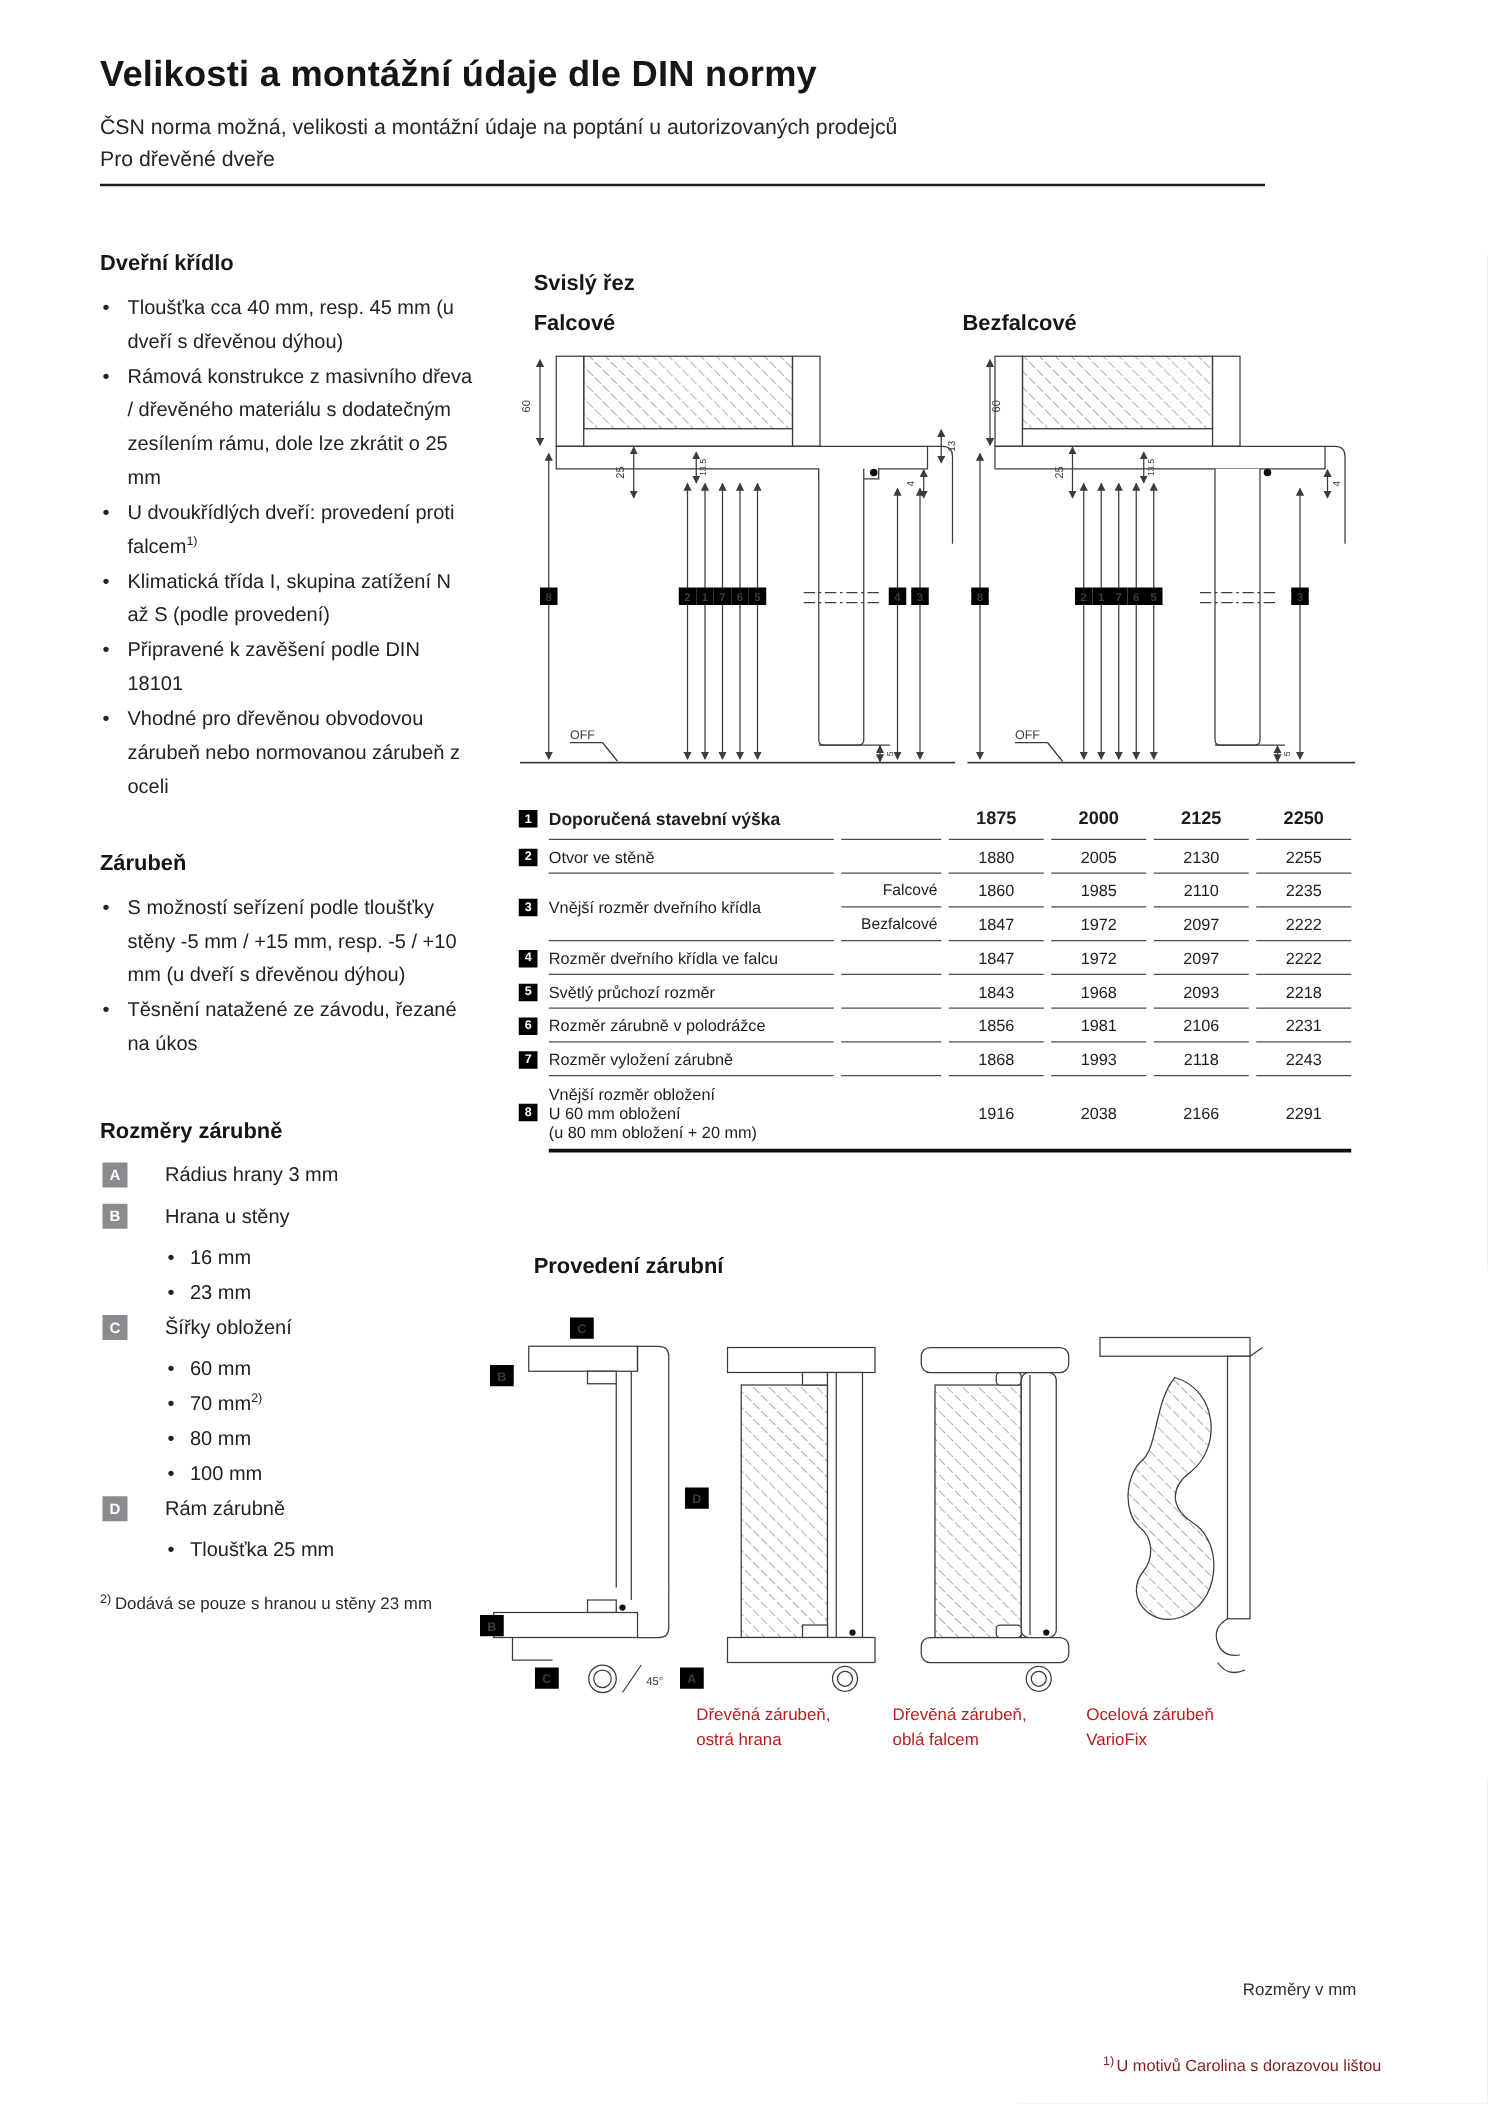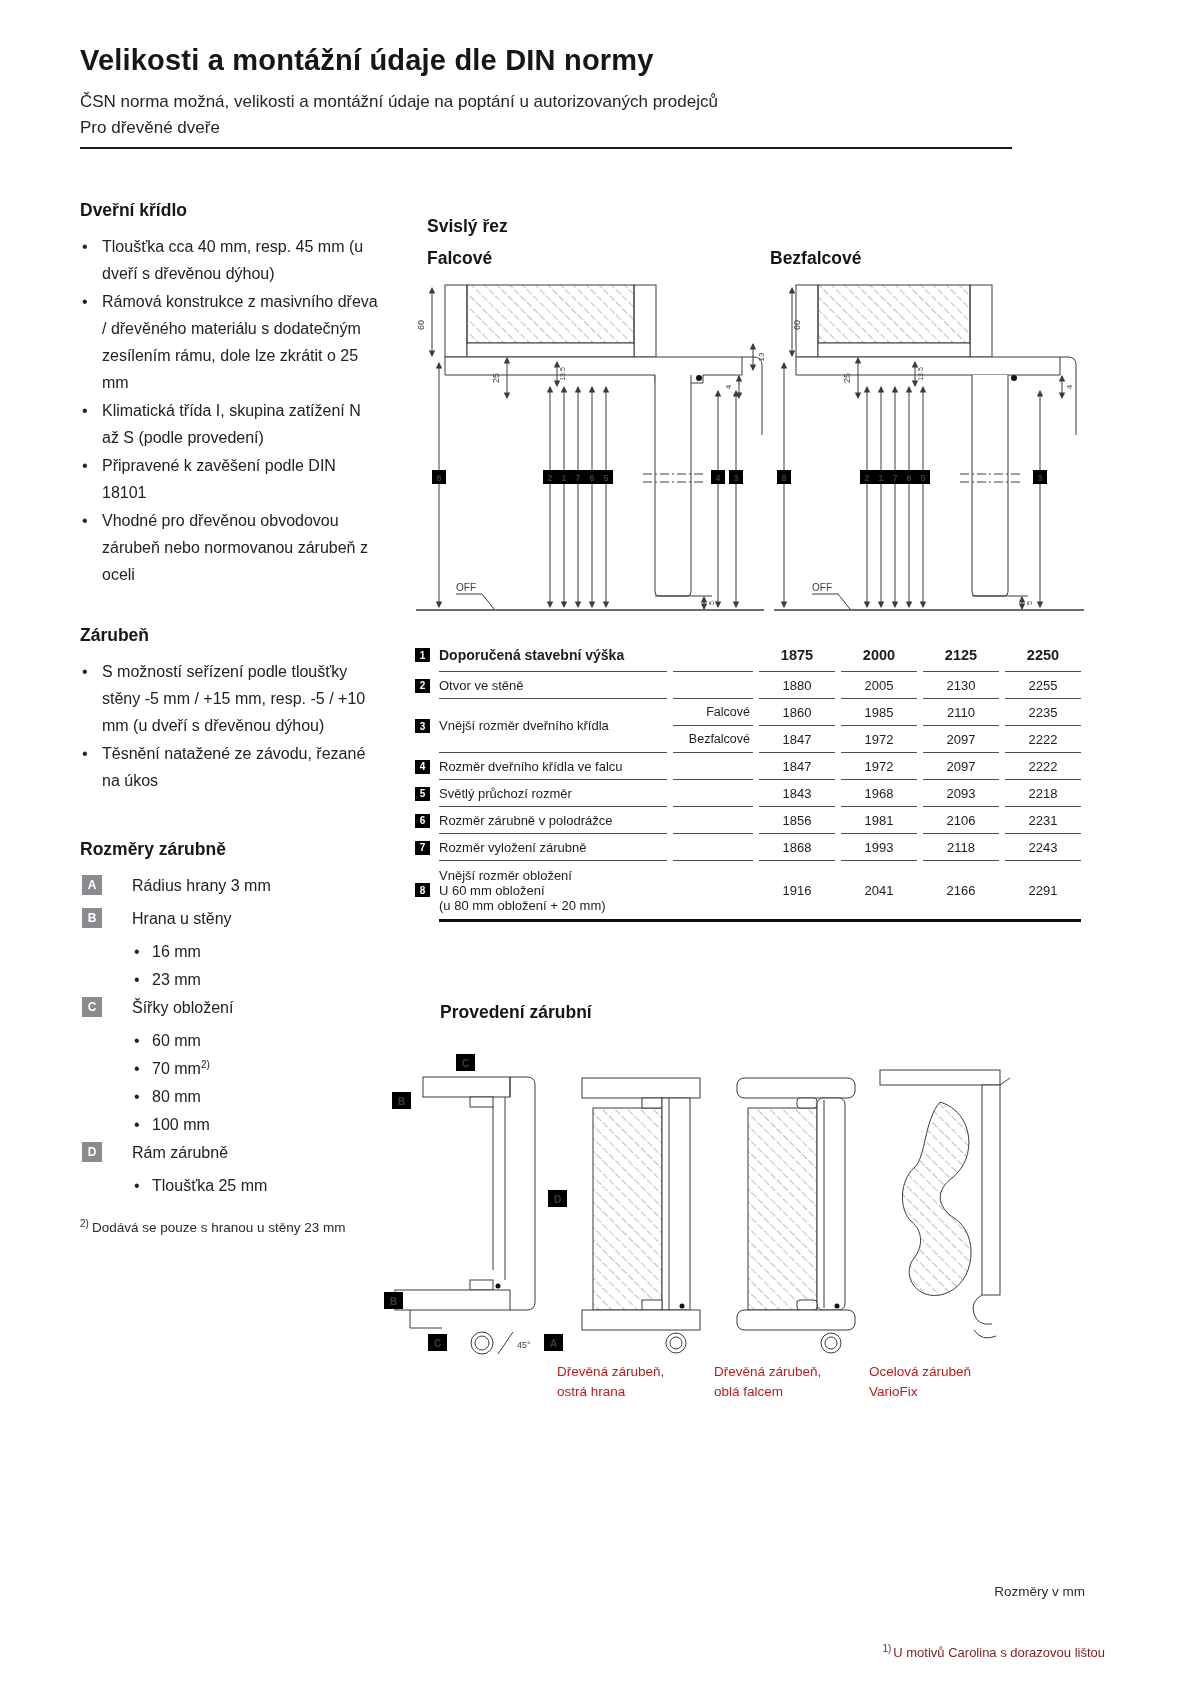--- a/index.html
+++ b/index.html
@@ -71,20 +71,21 @@
     <h1>Velikosti a montážní údaje dle DIN normy</h1>
     <div class="subtitle">ČSN norma možná, velikosti a montážní údaje na poptání u autorizovaných prodejců</div>
     <div class="subtitle">Pro dřevěné dveře</div>
   </div>
   <div class="head-rule"></div>
 
   <div class="left-col">
     <h2>Dveřní křídlo</h2>
     <div class="bullet"><span>Tloušťka cca 40 mm, resp. 45 mm (u dveří s dřevěnou dýhou)</span></div>
     <div class="bullet"><span>Rámová konstrukce z masivního dřeva / dřevěného materiálu s dodatečným zesílením rámu, dole lze zkrátit o 25 mm</span></div>
+    <div class="bullet"><span>U dvoukřídlých dveří: provedení proti falcem</span><sup>1)</sup></div>
     <div class="bullet"><span>Klimatická třída I, skupina zatížení N až S (podle provedení)</span></div>
     <div class="bullet"><span>Připravené k zavěšení podle DIN 18101</span></div>
     <div class="bullet"><span>Vhodné pro dřevěnou obvodovou zárubeň nebo normovanou zárubeň z oceli</span></div>
 
     <h2 class="gap1">Zárubeň</h2>
     <div class="bullet"><span>S možností seřízení podle tloušťky stěny -5 mm / +15 mm, resp. -5 / +10 mm (u dveří s dřevěnou dýhou)</span></div>
     <div class="bullet"><span>Těsnění natažené ze závodu, řezané na úkos</span></div>
 
     <h2 class="gap2">Rozměry zárubně</h2>
     <div class="kv">
@@ -345,28 +346,28 @@
         </div>
       <div class="tc cL lbl8">
         <div>
           <span>Vnější rozměr obložení</span>
           <span>U 60 mm obložení</span>
           <span class="small">(u 80 mm obložení + 20 mm)</span>
         </div>
       </div>
       <div class="tc cS"></div>
       <div class="tc cV">1916</div>
-      <div class="tc cV">2041</div>
+      <div class="tc cV">2038</div>
       <div class="tc cV">2166</div>
       <div class="tc cV">2291</div>
     </div>
     <div class="tbl-end"></div>
   </div>
 
-  <div class="draw-h" style="left:440px;top:1002px;text-align:center;">Provedení zárubní</div>
+  <div class="draw-h" style="left:427px;top:1002px;text-align:center;">Provedení zárubní</div>
 
   <svg class="svg-abs" style="left:370px;top:1040px;" width="210" height="330" viewBox="0 0 210 330">
     <g stroke="#3c3c3b" fill="#fff" stroke-width="1">
       <rect x="53" y="37" width="87" height="20"></rect>
       <path d="M140,37 H157 Q165,37 165,45 V230" fill="none"></path>
       <rect x="100" y="57" width="23" height="10"></rect>
       <line x1="123" y1="67" x2="123" y2="230" fill="none"></line>
       <line x1="135" y1="57" x2="135" y2="240" fill="none"></line>
       <line x1="140" y1="37" x2="140" y2="57" fill="none"></line>
       <rect x="100" y="240" width="23" height="10"></rect>

